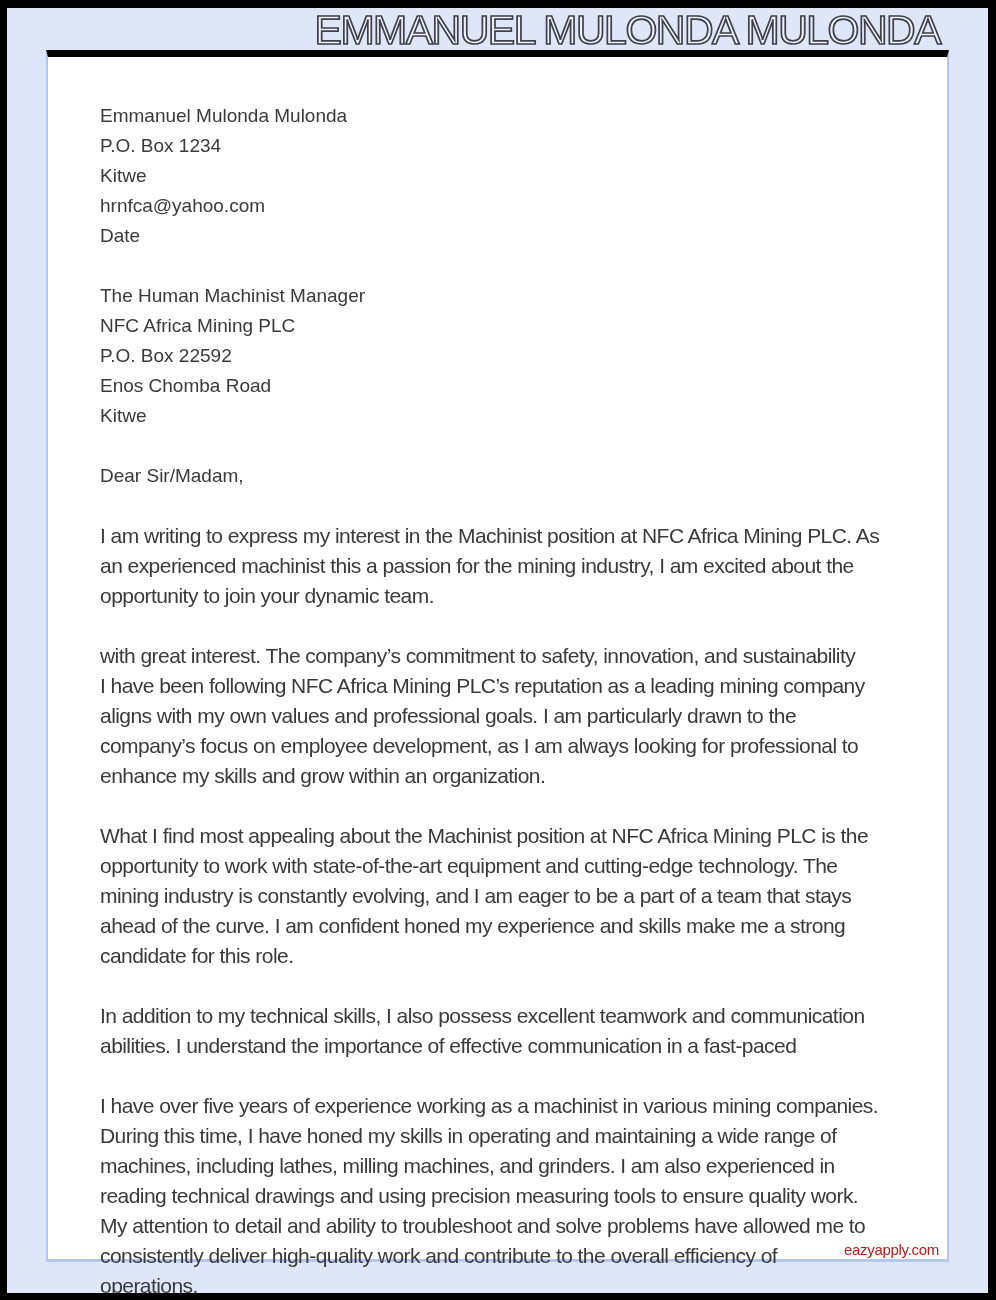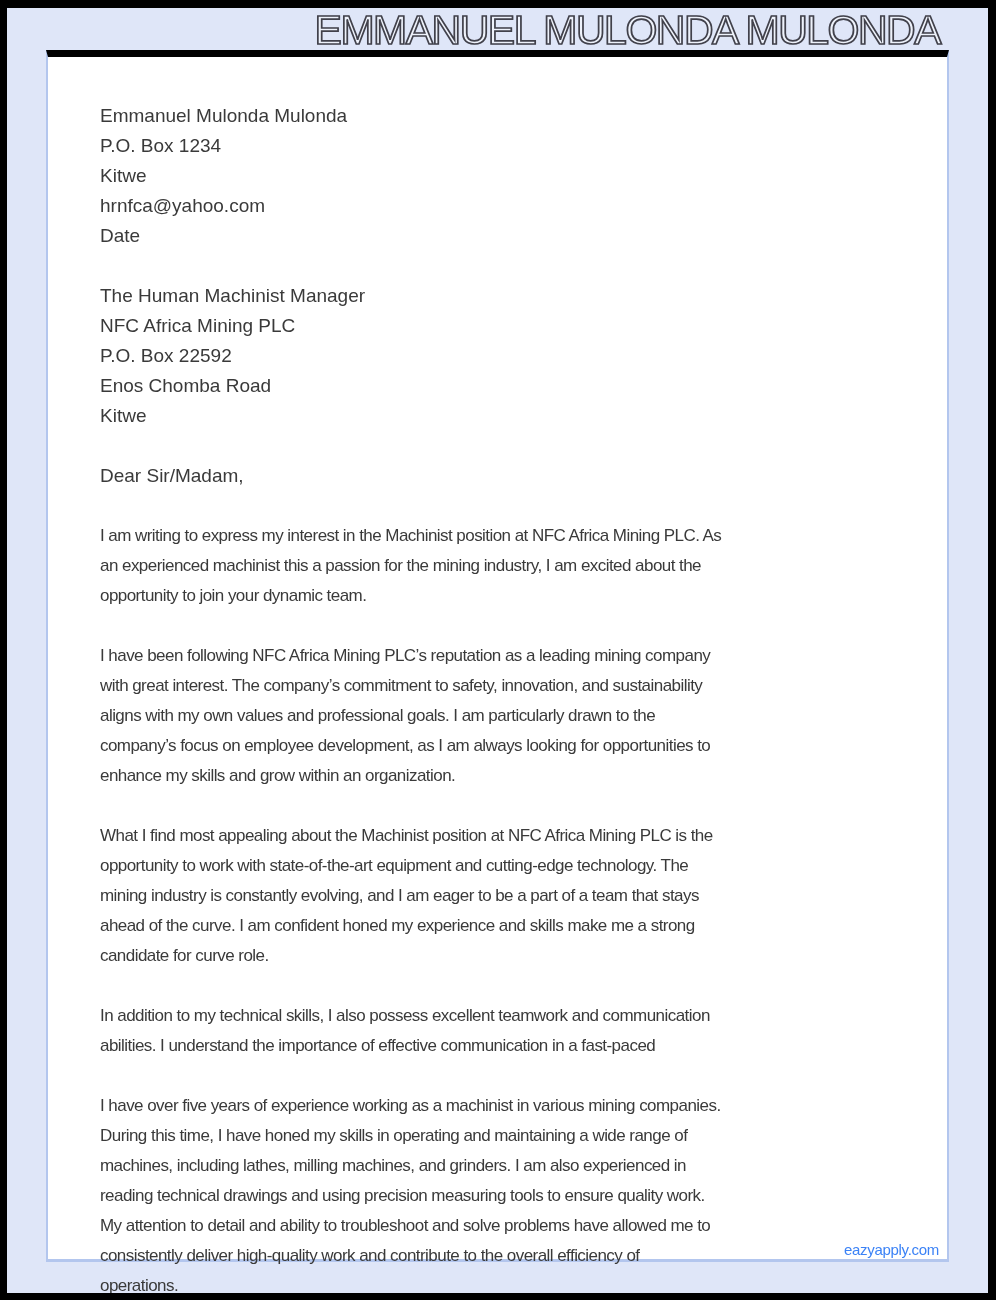--- a/index.html
+++ b/index.html
@@ -55,32 +55,32 @@
     
   }
   .line {
     height: 30px;
     line-height: 30px;
     white-space: pre;
     font-size: 19px;
   }
   .block { margin: 0 0 30px 0; }
   .body-line {
-    font-size: 17px;
+    font-size: 21px;
     letter-spacing: -0.55px;
   }
   .watermark {
     position: absolute;
     right: 8px;
     bottom: 0;
     height: 19px;
     line-height: 19px;
     font-size: 15px;
     letter-spacing: -0.3px;
-    color: #3b82f6;
+    color: #b91c1c;
     z-index: 5;
     white-space: nowrap;
   }
 </style>
 </head>
 <body>
 
 <div class="page">
 
   <div class="title-bar">EMMANUEL MULONDA MULONDA</div>
@@ -107,33 +107,33 @@
       <div class="line">Dear Sir/Madam,</div>
     </div>
 
     <div class="block">
       <div class="line body-line">I am writing to express my interest in the Machinist position at NFC Africa Mining PLC. As</div>
       <div class="line body-line">an experienced machinist this a passion for the mining industry, I am excited about the</div>
       <div class="line body-line">opportunity to join your dynamic team.</div>
     </div>
 
     <div class="block">
+      <div class="line body-line">with great interest. The company’s commitment to safety, innovation, and sustainability</div>
       <div class="line body-line">I have been following NFC Africa Mining PLC’s reputation as a leading mining company</div>
-      <div class="line body-line">with great interest. The company’s commitment to safety, innovation, and sustainability</div>
       <div class="line body-line">aligns with my own values and professional goals. I am particularly drawn to the</div>
-      <div class="line body-line">company’s focus on employee development, as I am always looking for opportunities to</div>
+      <div class="line body-line">company’s focus on employee development, as I am always looking for professional to</div>
       <div class="line body-line">enhance my skills and grow within an organization.</div>
     </div>
 
     <div class="block">
       <div class="line body-line">What I find most appealing about the Machinist position at NFC Africa Mining PLC is the</div>
       <div class="line body-line">opportunity to work with state-of-the-art equipment and cutting-edge technology. The</div>
       <div class="line body-line">mining industry is constantly evolving, and I am eager to be a part of a team that stays</div>
       <div class="line body-line">ahead of the curve. I am confident honed my experience and skills make me a strong</div>
-      <div class="line body-line">candidate for curve role.</div>
+      <div class="line body-line">candidate for this role.</div>
     </div>
 
     <div class="block">
       <div class="line body-line">In addition to my technical skills, I also possess excellent teamwork and communication</div>
       <div class="line body-line">abilities. I understand the importance of effective communication in a fast-paced</div>
     </div>
 
     <div class="block">
       <div class="line body-line">I have over five years of experience working as a machinist in various mining companies.</div>
       <div class="line body-line">During this time, I have honed my skills in operating and maintaining a wide range of</div>

